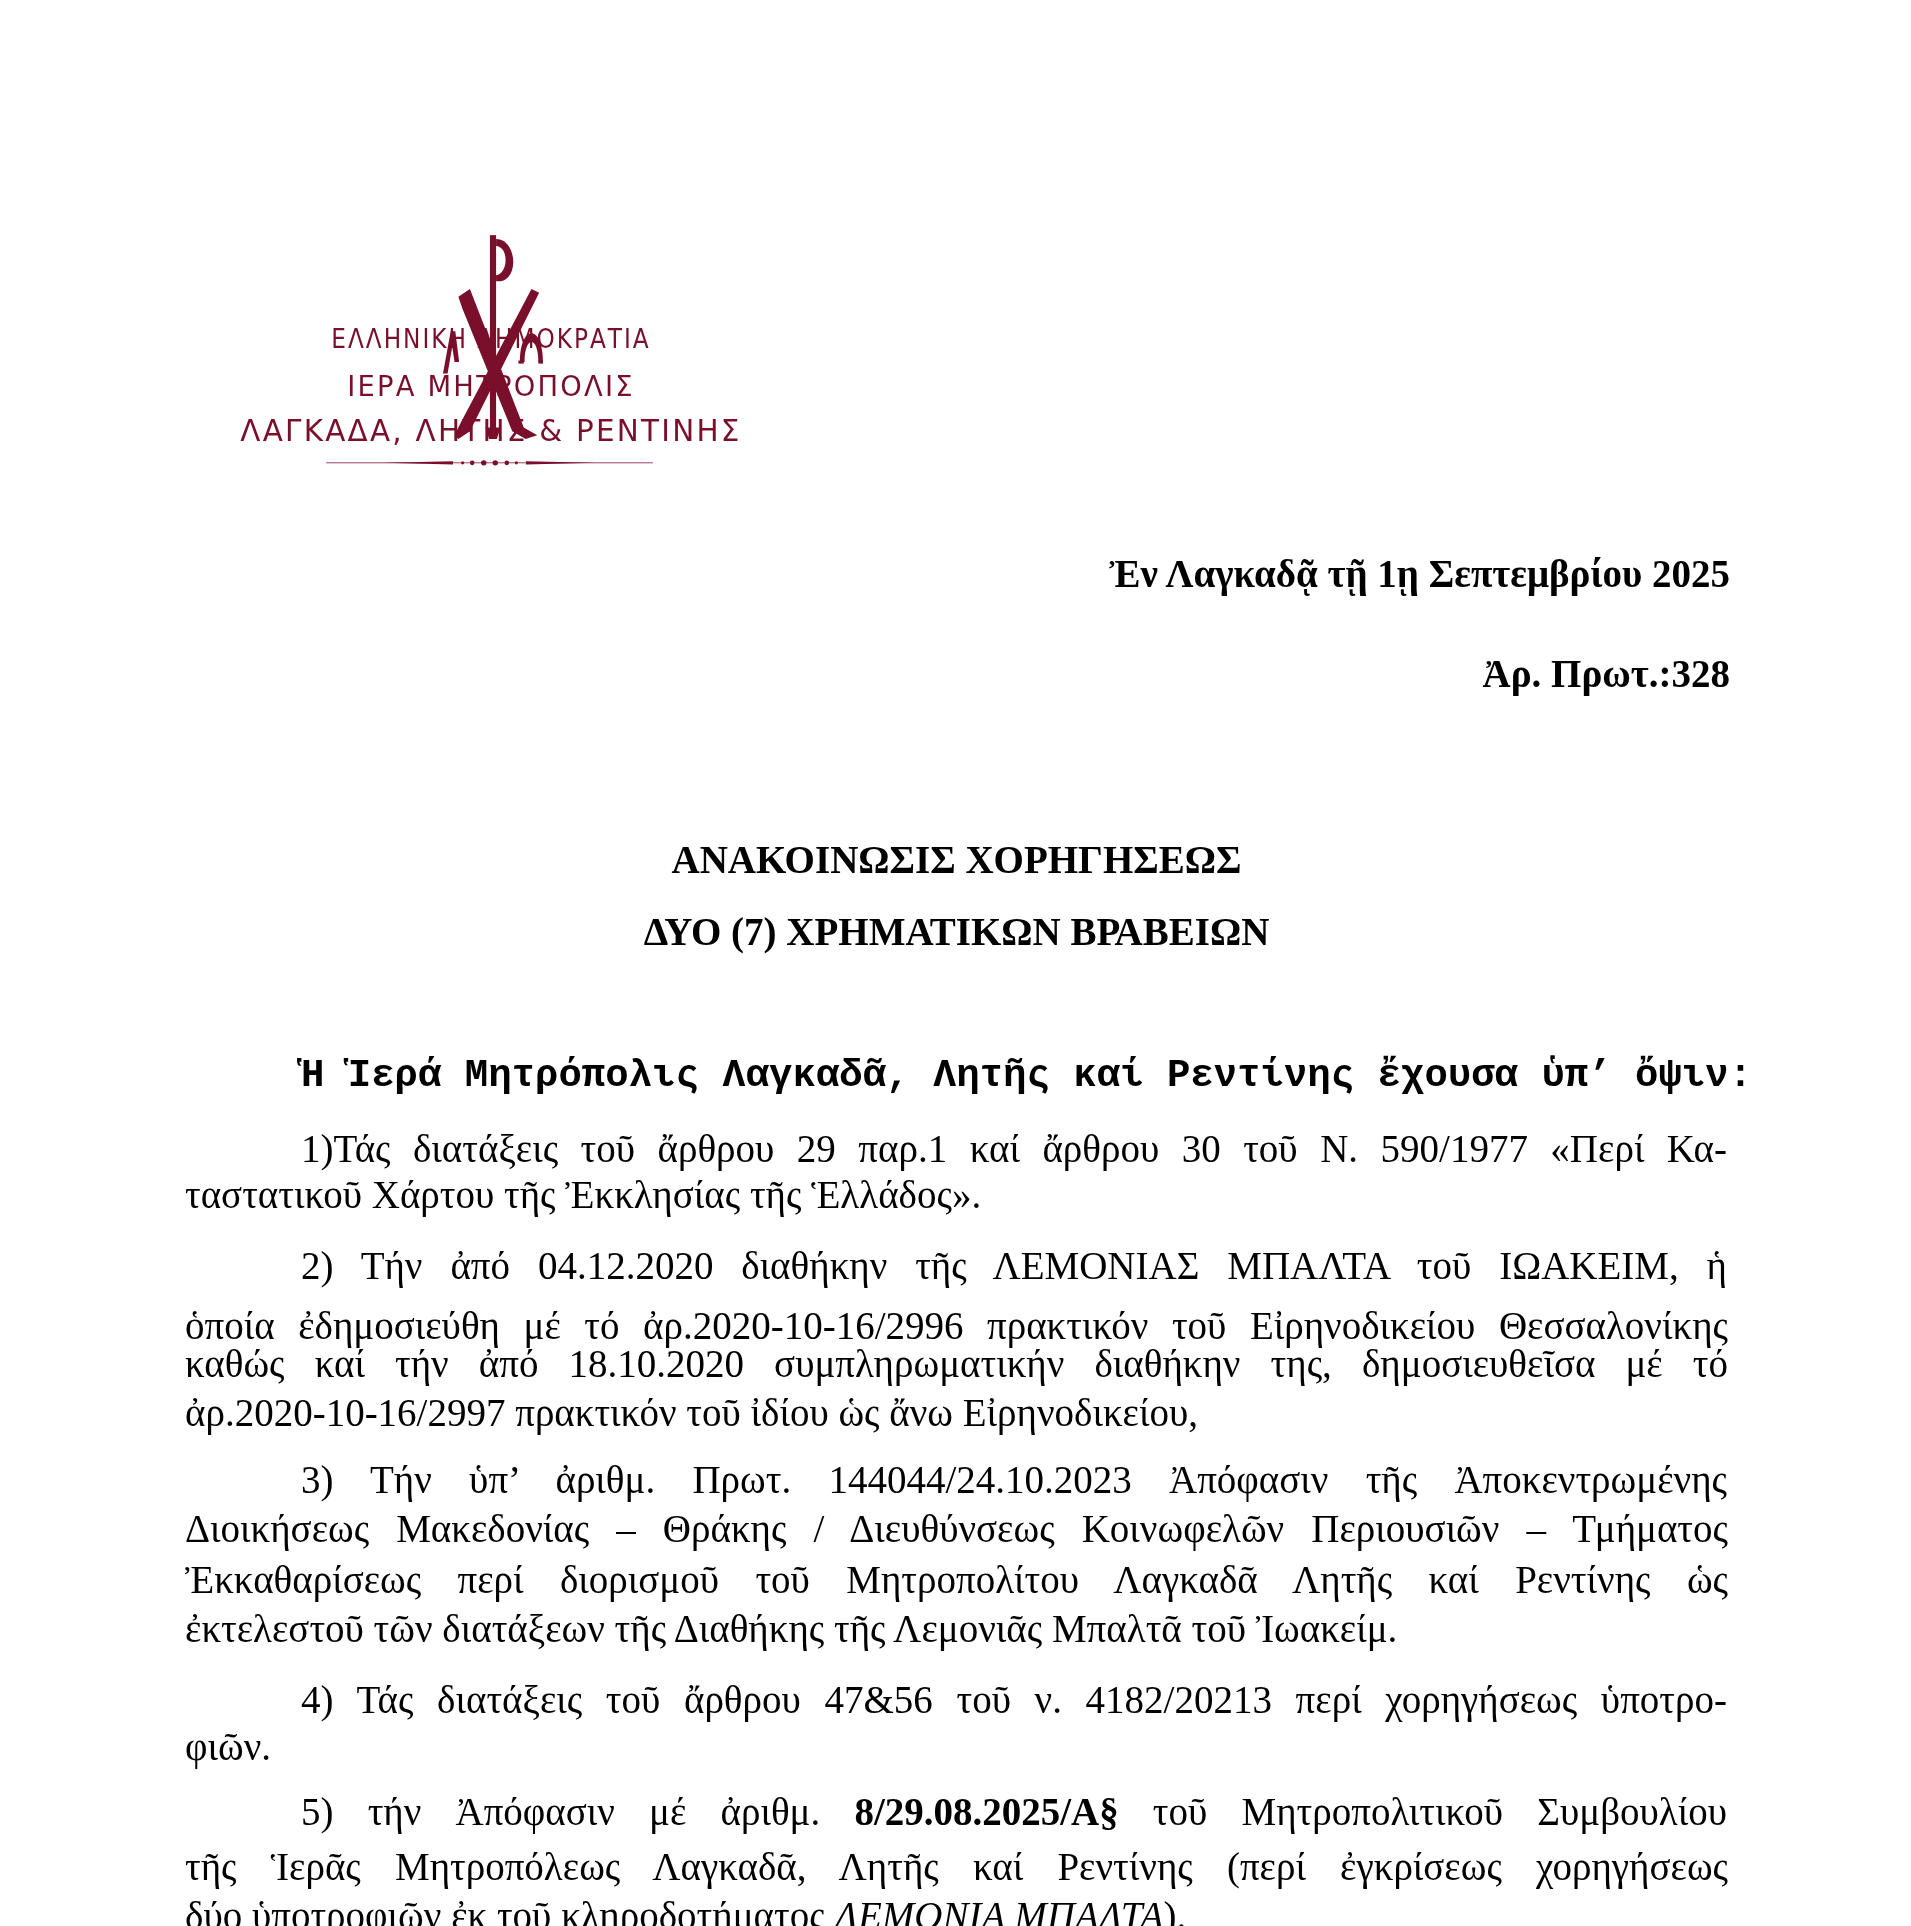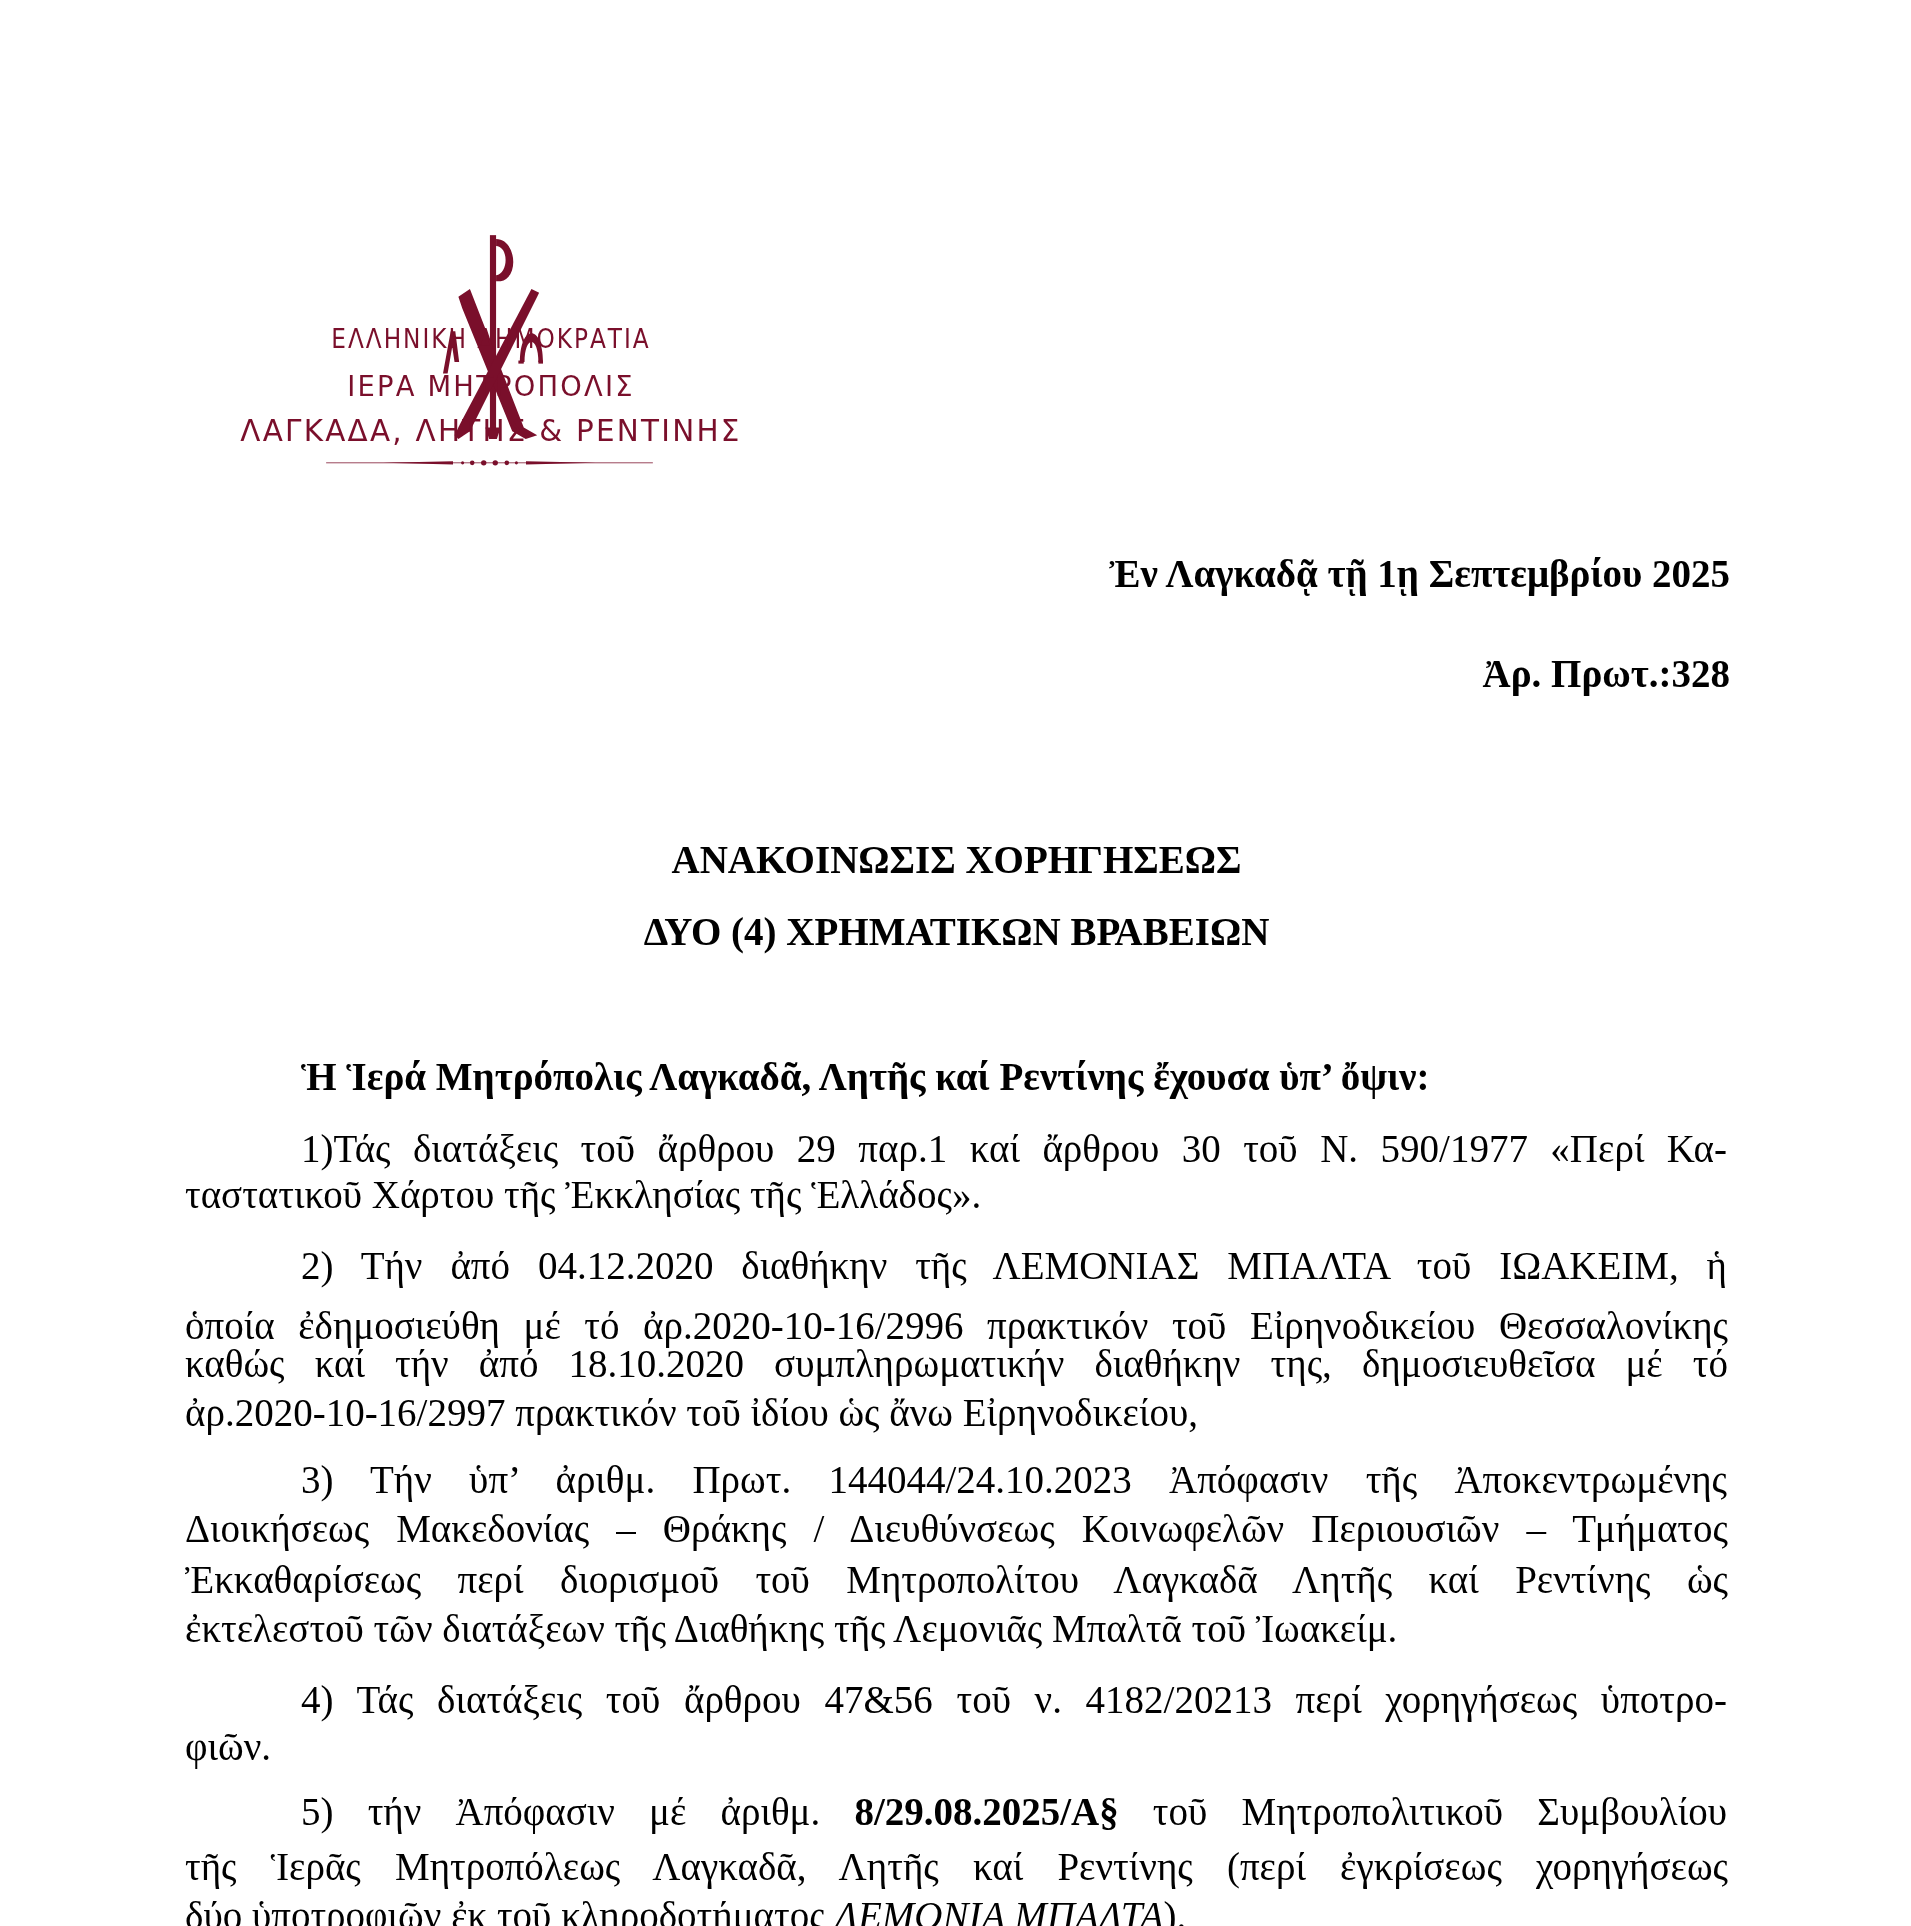--- a/index.html
+++ b/index.html
@@ -28,21 +28,21 @@
            font-size: 39px; line-height: 1; white-space: nowrap; }
   .title-1 { top: 840px; }
   .title-2 { top: 912px; }
 
   
   .body-line { position: absolute; left: 185px; width: 1543px; font-size: 39px; line-height: 1;
                white-space: nowrap; text-align: justify; text-align-last: justify; }
   .body-line.indent { left: 301px; width: 1426px; font-family: Liberation Serif, serif; }
   .body-line.last { text-align: left; text-align-last: left; }
   .intro { position: absolute; left: 301px; top: 1057px; font-size: 39px; font-weight: bold;
-           line-height: 1; white-space: nowrap; }
+           line-height: 1; white-space: nowrap; font-family: Liberation Mono, monospace; }
   b { font-weight: bold; }
   i { font-style: italic; }
 </style>
 </head>
 <body>
 
 <div class="page">
 
   <div class="letterhead">
     <svg class="chirho" viewBox="0 0 260 540">
@@ -79,21 +79,21 @@
         <circle cx="470" cy="10" r="6"></circle>
         <circle cx="495" cy="10" r="4"></circle>
       </g>
     </svg>
   </div>
 
   <div class="date-line">Ἐν Λαγκαδᾷ τῇ 1ῃ Σεπτεμβρίου 2025</div>
   <div class="proto-line">Ἀρ. Πρωτ.:328</div>
 
   <div class="title title-1">ΑΝΑΚΟΙΝΩΣΙΣ ΧΟΡΗΓΗΣΕΩΣ</div>
-  <div class="title title-2">ΔΥΟ (4) ΧΡΗΜΑΤΙΚΩΝ ΒΡΑΒΕΙΩΝ</div>
+  <div class="title title-2">ΔΥΟ (7) ΧΡΗΜΑΤΙΚΩΝ ΒΡΑΒΕΙΩΝ</div>
 
   <div class="intro">Ἡ Ἱερά Μητρόπολις Λαγκαδᾶ, Λητῆς καί Ρεντίνης ἔχουσα ὑπ’ ὄψιν:</div>
 
   <div class="body-line indent" style="top:1129px">1)Τάς διατάξεις τοῦ ἄρθρου 29 παρ.1 καί ἄρθρου 30 τοῦ Ν. 590/1977 «Περί Κα-</div>
   <div class="body-line last" style="top:1175px">ταστατικοῦ Χάρτου τῆς Ἐκκλησίας τῆς Ἑλλάδος».</div>
 
   <div class="body-line indent" style="top:1246px">2) Τήν ἀπό 04.12.2020 διαθήκην τῆς ΛΕΜΟΝΙΑΣ ΜΠΑΛΤΑ τοῦ ΙΩΑΚΕΙΜ, ἡ</div>
   <div class="body-line" style="top:1306px">ὁποία ἐδημοσιεύθη μέ τό ἀρ.2020-10-16/2996 πρακτικόν τοῦ Εἰρηνοδικείου Θεσσαλονίκης</div>
   <div class="body-line" style="top:1344px">καθώς καί τήν ἀπό 18.10.2020 συμπληρωματικήν διαθήκην της, δημοσιευθεῖσα μέ τό</div>
   <div class="body-line last" style="top:1393px">ἀρ.2020-10-16/2997 πρακτικόν τοῦ ἰδίου ὡς ἄνω Εἰρηνοδικείου,</div>

